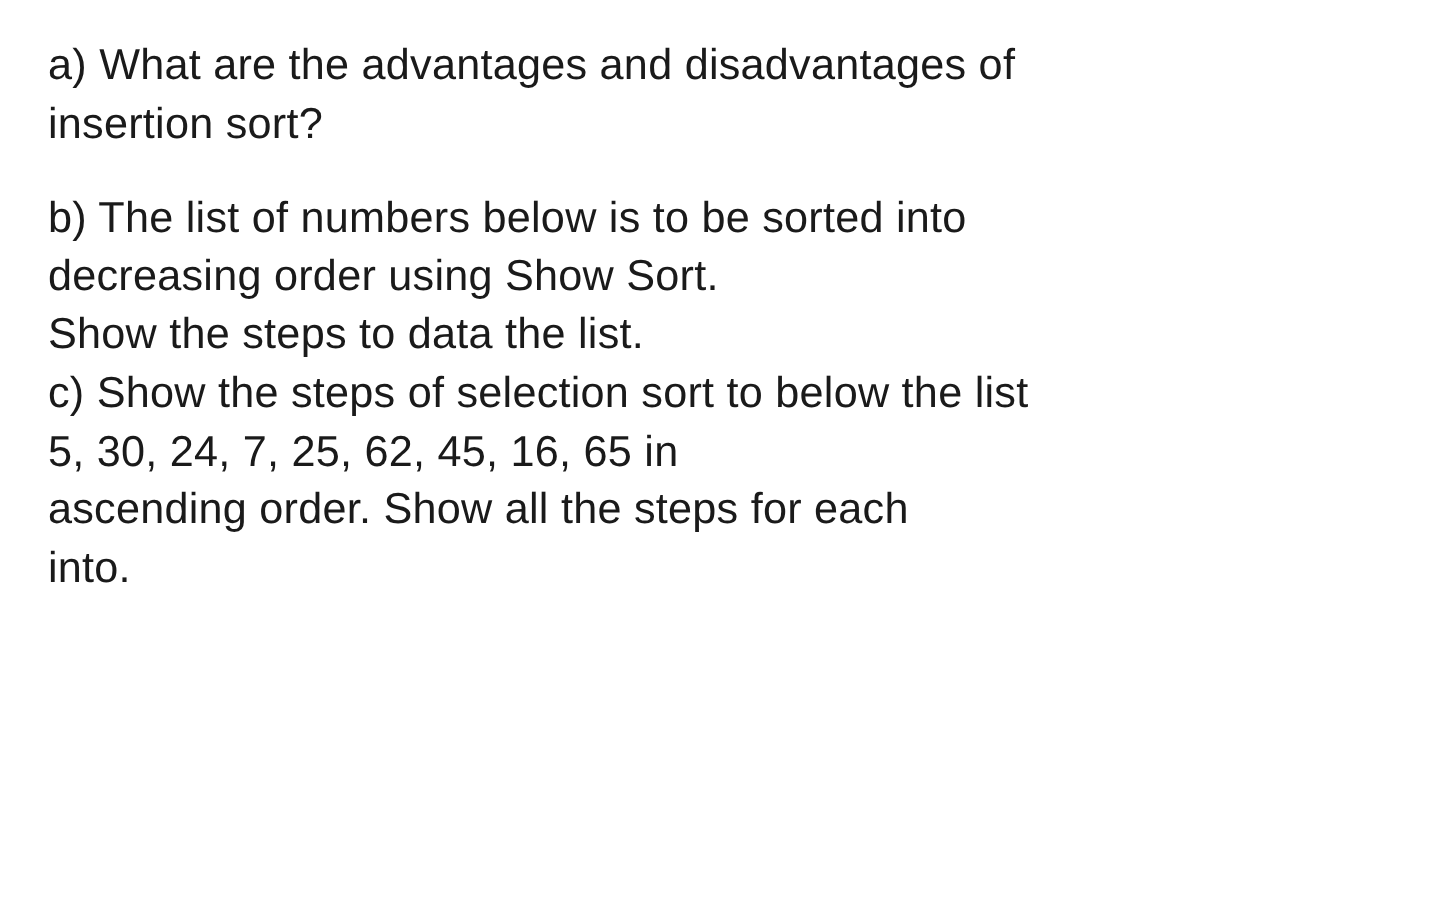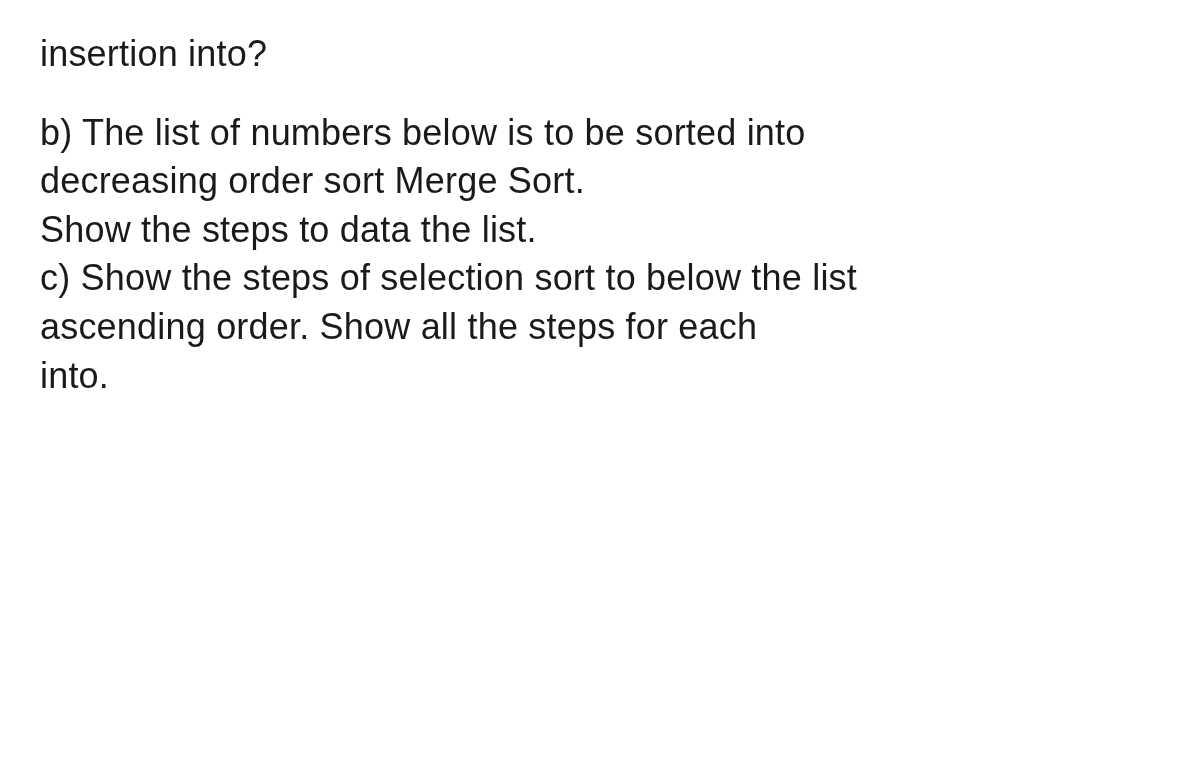--- a/index.html
+++ b/index.html
@@ -22,28 +22,30 @@
       letter-spacing: 0.2px;
     }
     .spacer {
       height: 30px;
     }
   </style>
 </head>
 <body>
 
 <div class="question-block">
-  <div>insertion into?</div>
+  <div>a) What are the advantages and disadvantages of</div>
+  <div>insertion sort?</div>
 </div>
 
 <div class="spacer"></div>
 
 <div class="question-block">
   <div>b) The list of numbers below is to be sorted into</div>
-  <div>decreasing order sort Merge Sort.</div>
+  <div>decreasing order using Show Sort.</div>
   <div>Show the steps to data the list.</div>
 </div>
 
 <div class="question-block">
   <div>c) Show the steps of selection sort to below the list</div>
+  <div>5, 30, 24, 7, 25, 62, 45, 16, 65 in</div>
   <div>ascending order. Show all the steps for each</div>
   <div>into.</div>
 </div>
 
 </body></html>

